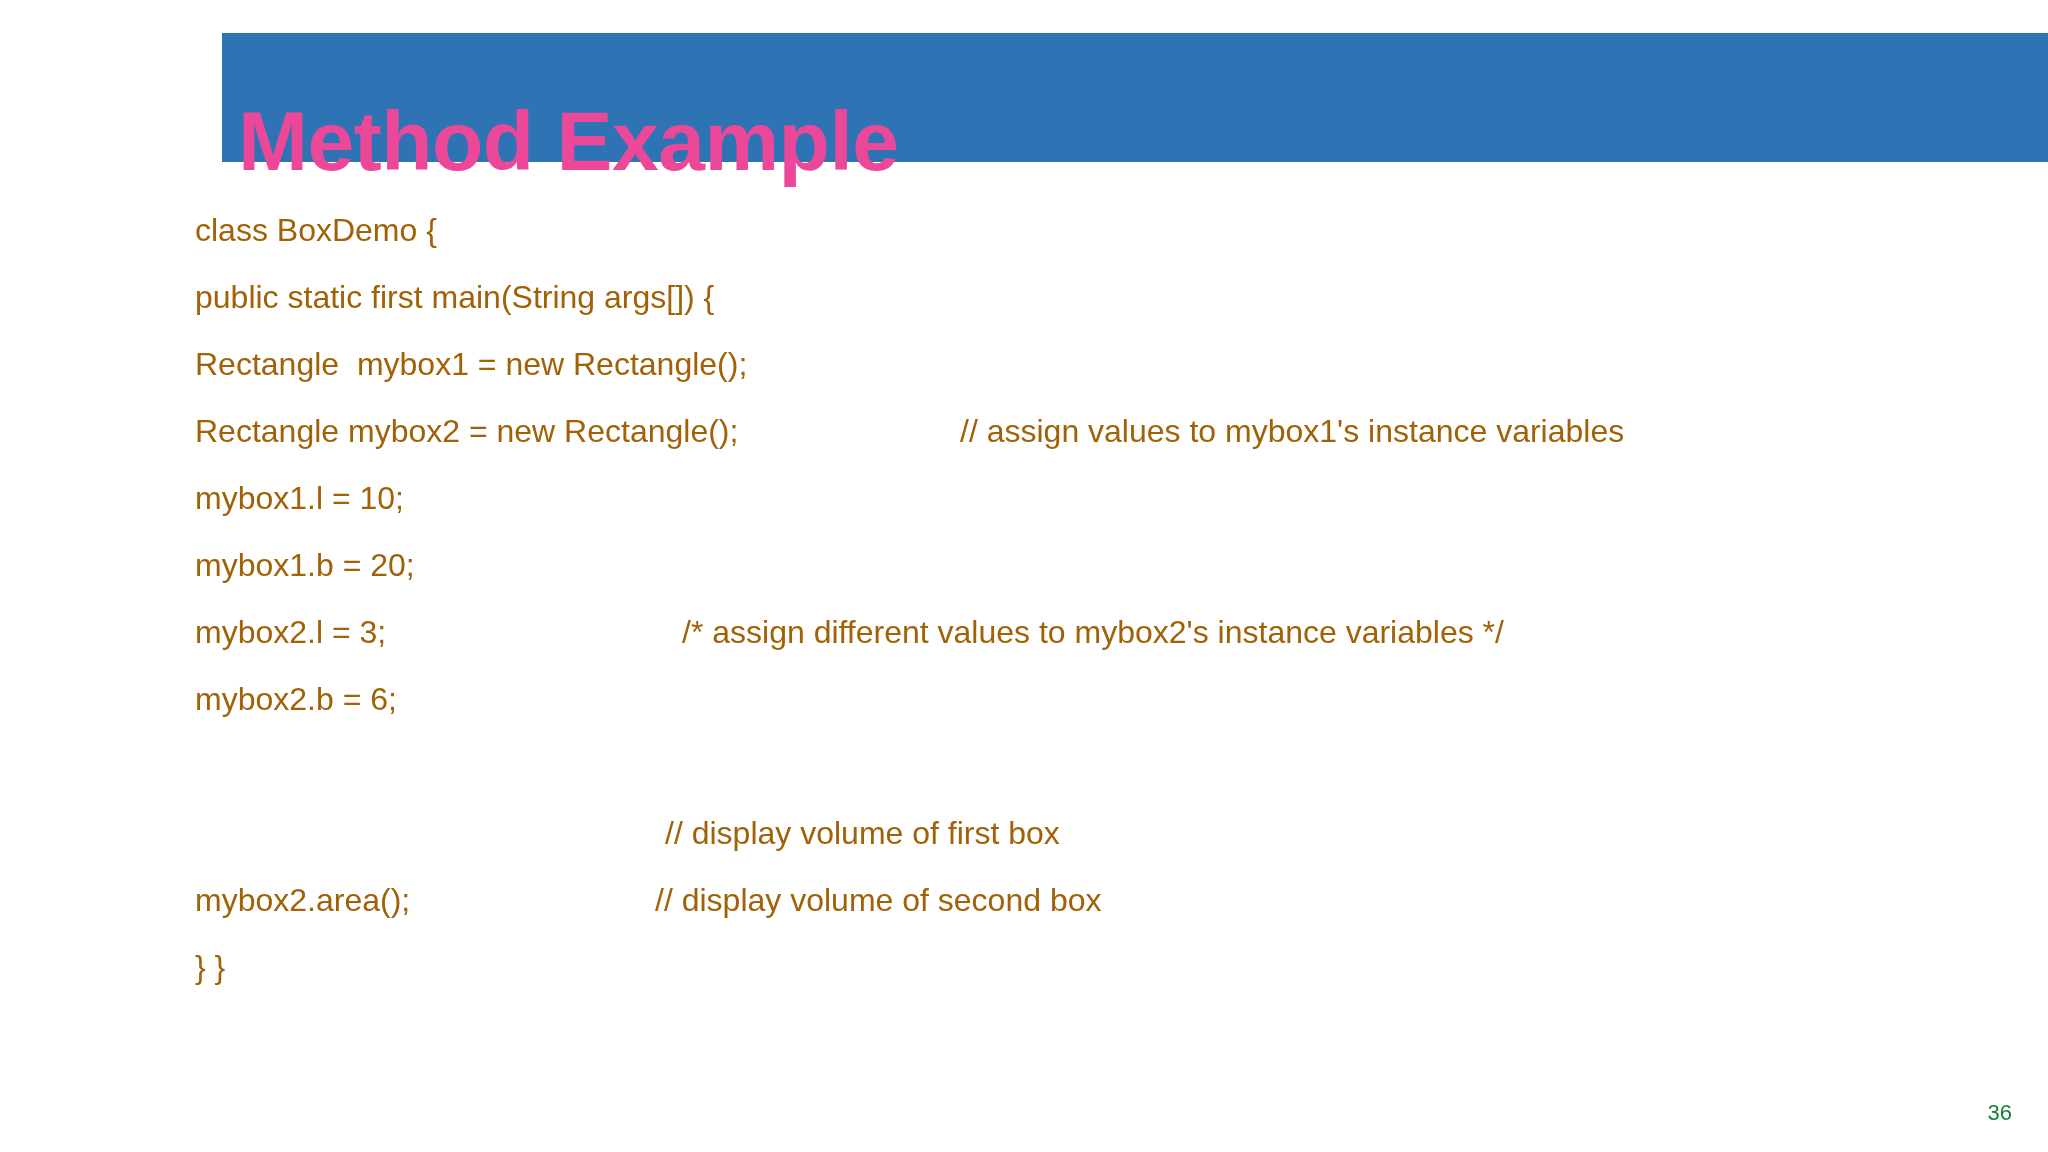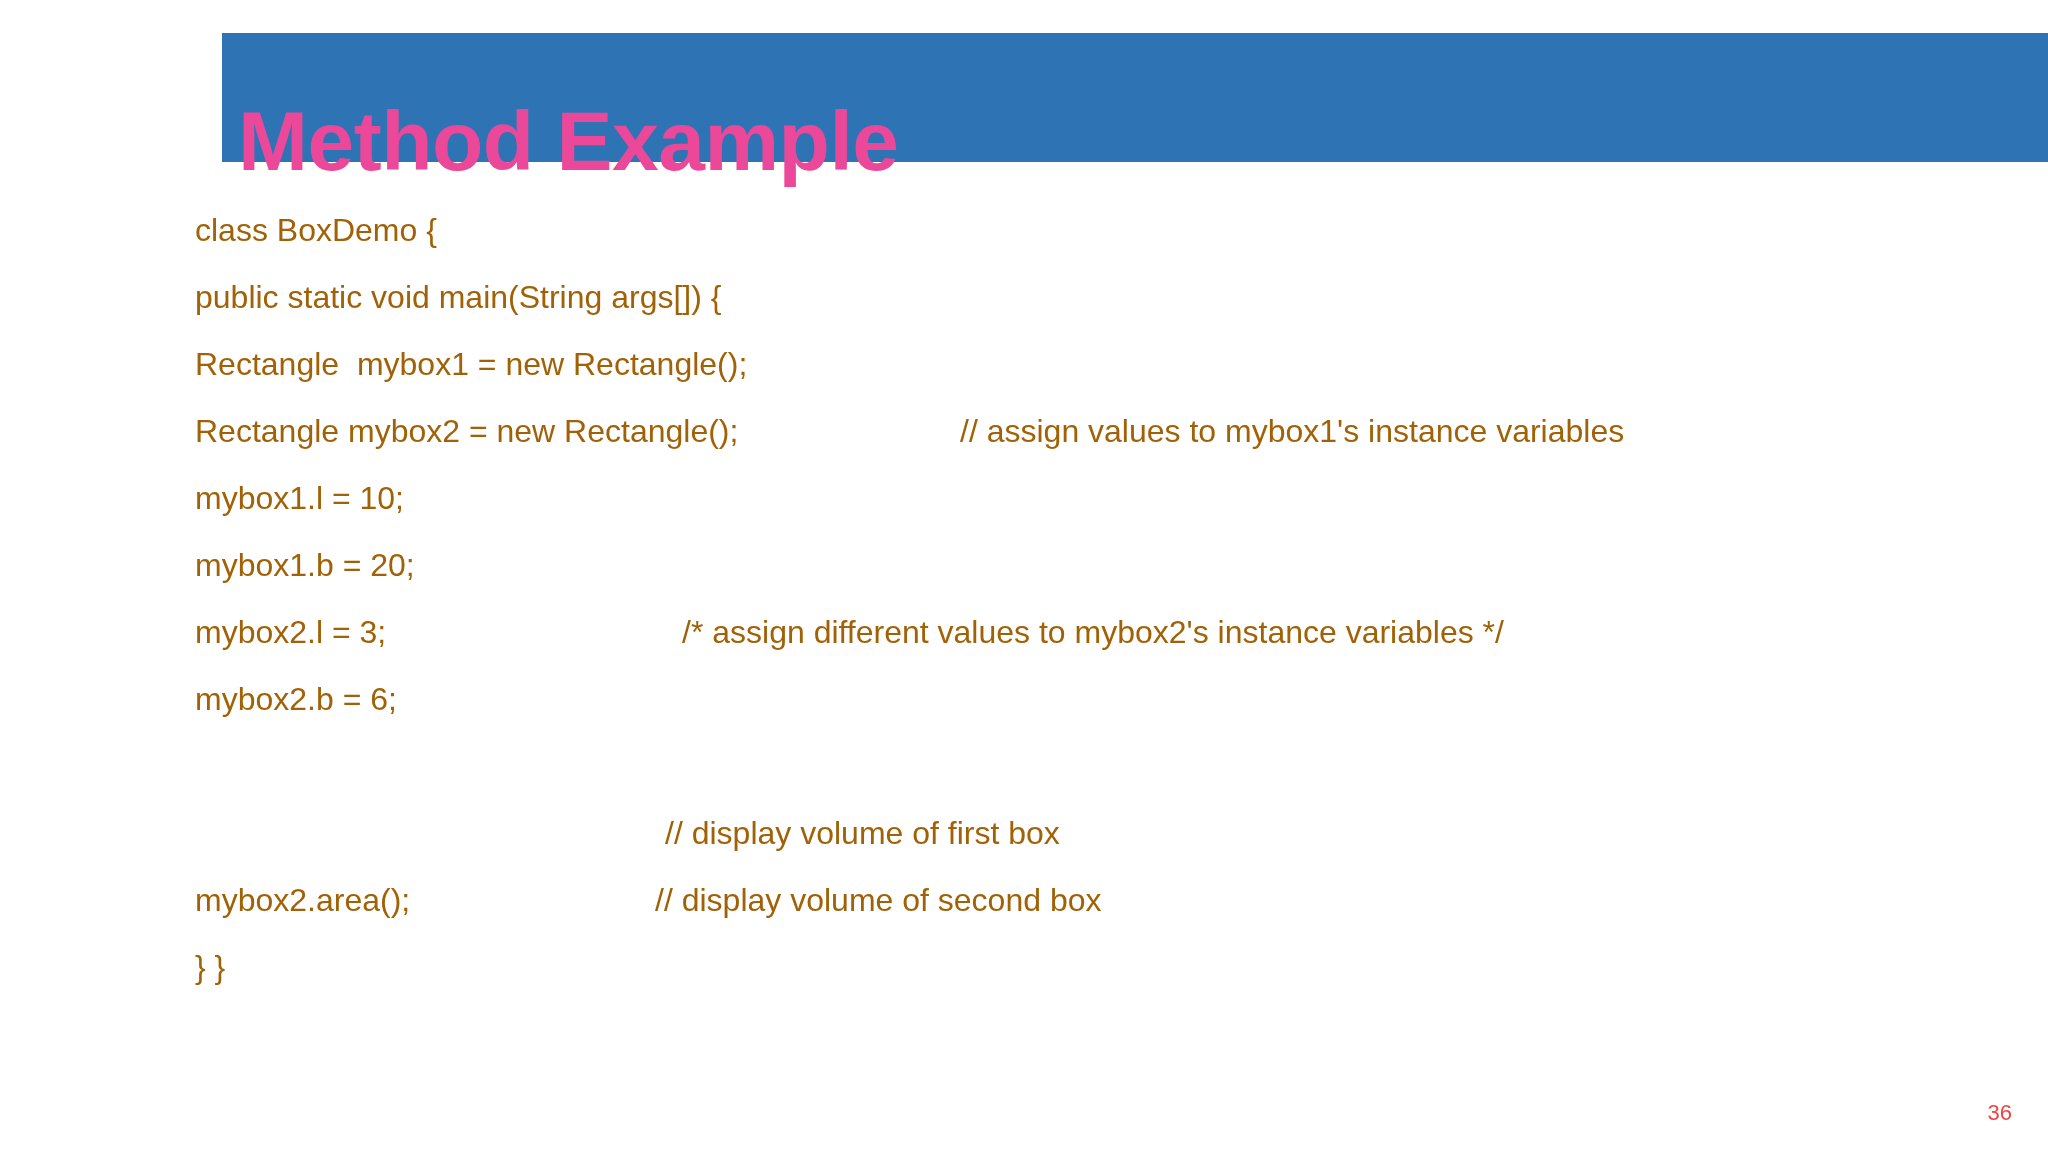--- a/index.html
+++ b/index.html
@@ -67,33 +67,33 @@
     height: 67px;
   }
 
   
   #page-number {
     position: absolute;
     right: 36px;
     bottom: 26px;
     font-family: "Liberation Sans", sans-serif;
     font-size: 22px;
-    color: #ef4444;
+    color: #15803d;
     text-align: right;
   }
 </style>
 </head>
 <body style="background: rgb(255, 255, 255);">
 
 <div id="title-banner" style="background: rgb(46, 116, 181);"></div>
 <div id="title-text">Method Example</div>
 
 <div id="code-block" style="color: rgb(26, 26, 26);">
     <div class="code-line"><span>class BoxDemo {</span></div>
-    <div class="code-line"><span>public static void main(String args[]) {</span></div>
+    <div class="code-line"><span>public static first main(String args[]) {</span></div>
     <div class="code-line"><span>Rectangle  mybox1 = new Rectangle();</span></div>
     <div class="code-line"><span>Rectangle mybox2 = new Rectangle();</span><span class="comment" style="left: 765px;">// assign values to mybox1's instance variables</span></div>
     <div class="code-line"><span>mybox1.l = 10;</span></div>
     <div class="code-line"><span>mybox1.b = 20;</span></div>
     <div class="code-line"><span>mybox2.l = 3;</span><span class="comment" style="left: 487px;">/* assign different values to mybox2's instance variables */</span></div>
     <div class="code-line"><span>mybox2.b = 6;</span></div>
     <div class="code-line blank"><span></span></div>
     <div class="code-line"><span class="comment" style="left: 470px;">// display volume of first box</span></div>
     <div class="code-line"><span>mybox2.area();</span><span class="comment" style="left: 460px;">// display volume of second box</span></div>
     <div class="code-line"><span>} }</span></div>

